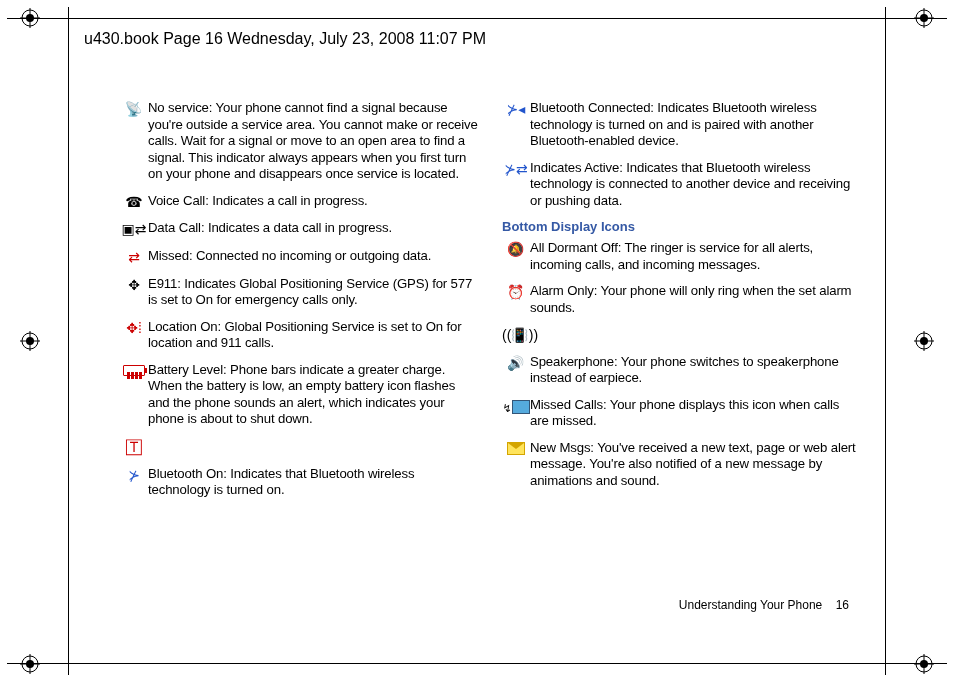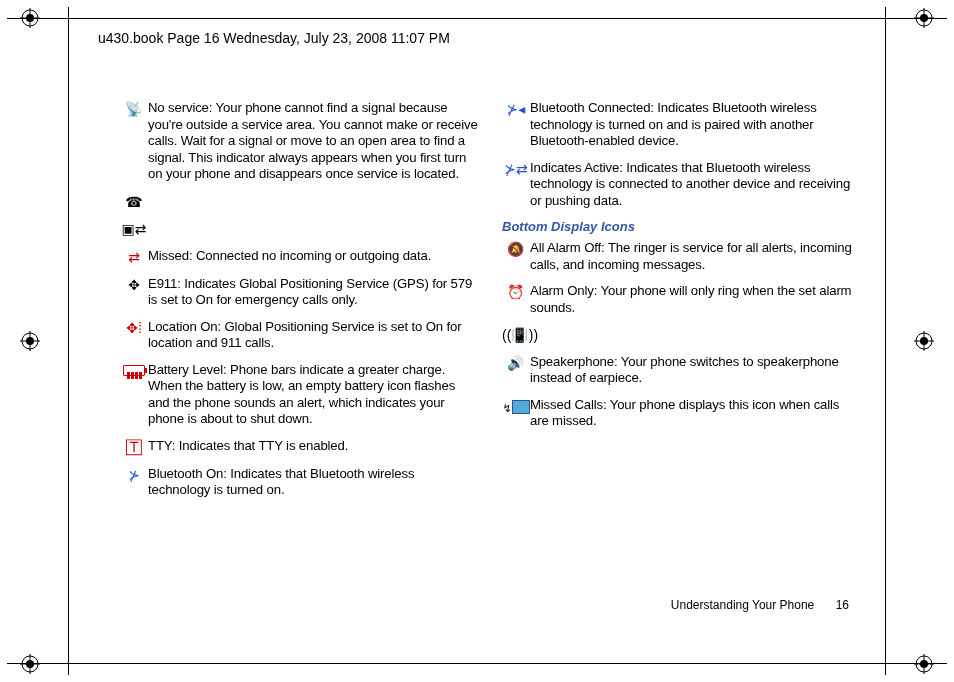--- a/index.html
+++ b/index.html
@@ -1,29 +1,29 @@
 <!DOCTYPE html>
 <html><head>
 <meta charset="utf-8">
 <style>
 body{margin:0;font-family:Arial,Helvetica,sans-serif;font-size:13.2px;color:#000;width:954px;height:682px;position:relative;background:#fff}
 .crop-h{position:absolute;border-top:1px solid #000;width:940px;left:7px}
 .crop-v{position:absolute;border-left:1px solid #000;height:668px;top:7px}
 .reg{position:absolute;width:20px;height:20px}
 .reg svg{display:block}
-.header{position:absolute;top:30px;left:98px;font-size:14px}
+.header{position:absolute;top:30px;left:84px;font-size:16px}
 .content{position:absolute;top:100px;left:120px;width:740px;display:flex;gap:24px}
 .col{flex:1}
 .item{display:flex;margin-bottom:10px;align-items:flex-start}
 .ico{width:28px;flex-shrink:0;text-align:center;font-size:14px;line-height:1.2;padding-top:1px}
 .txt{flex:1;line-height:1.25;font-stretch:condensed;letter-spacing:-0.15px}
 .txt b{font-weight:normal}
-.subhead{color:#3559a5;font-weight:bold;font-style:italic;font-size:13px;margin:6px 0 6px 0}
+.subhead{color:#3559a5;font-weight:bold;font-size:13px;margin:6px 0 6px 0}
 .footer{position:absolute;bottom:70px;right:105px;font-size:12px}
-.pagenum{margin-left:18px}
+.pagenum{margin-left:10px}
 .ico-red{color:#c00}
 .ico-blue{color:#25c}
 .batt{display:inline-block;width:20px;height:9px;border:1.5px solid #c00;border-radius:1px;position:relative;top:2px}
 .batt:after{content:"";position:absolute;right:-3px;top:2px;width:2px;height:5px;background:#c00}
 .batt span{display:inline-block;width:3px;height:7px;background:#c00;margin:1px 0 0 1px}
 .envelope{display:inline-block;width:16px;height:11px;border:1.5px solid #d4a500;background:#ffe45c;position:relative;top:1px}
 .envelope:before{content:"";position:absolute;top:0;left:0;border-left:8px solid transparent;border-right:8px solid transparent;border-top:6px solid #d4a500}
 .missed{display:inline-block;width:16px;height:12px;border:1px solid #357;background:#5ad;position:relative;top:2px}
 </style>
 </head>
@@ -86,43 +86,44 @@
 <div class="header">u430.book  Page 16  Wednesday, July 23, 2008  11:07 PM</div>
 
 <div class="content">
   <div class="col" id="leftcol">
       <div class="item">
         <div class="ico ico-blue">📡</div>
         <div class="txt"><b>No service</b><span>: Your phone cannot find a signal because you're outside a service area. You cannot make or receive calls. Wait for a signal or move to an open area to find a signal. This indicator always appears when you first turn on your phone and disappears once service is located.</span></div>
       </div>
       <div class="item">
         <div class="ico ">☎</div>
+        <div class="txt"><b>Voice Call</b><span>: Indicates a call in progress.</span></div>
       </div>
       <div class="item">
         <div class="ico ">▣⇄</div>
+        <div class="txt"><b>Data Call</b><span>: Indicates a data call in progress.</span></div>
       </div>
       <div class="item">
         <div class="ico ico-red">⇄</div>
         <div class="txt"><b>Missed</b><span>: Connected no incoming or outgoing data.</span></div>
       </div>
       <div class="item">
         <div class="ico ">✥</div>
-        <div class="txt"><b>E911</b><span>: Indicates Global Positioning Service (GPS) for 579 is set to On for emergency calls only.</span></div>
+        <div class="txt"><b>E911</b><span>: Indicates Global Positioning Service (GPS) for 577 is set to On for emergency calls only.</span></div>
       </div>
       <div class="item">
         <div class="ico ico-red">✥⁞</div>
         <div class="txt"><b>Location On</b><span>: Global Positioning Service is set to On for location and 911 calls.</span></div>
       </div>
       <div class="item">
         <div class="ico "><span class="batt"><span></span><span></span><span></span><span></span></span></div>
         <div class="txt"><b>Battery Level</b><span>: Phone bars indicate a greater charge. When the battery is low, an empty battery icon flashes and the phone sounds an alert, which indicates your phone is about to shut down.</span></div>
       </div>
       <div class="item">
         <div class="ico ico-red">🅃</div>
-        <div class="txt"><b>TTY</b><span>: Indicates that TTY is enabled.</span></div>
       </div>
       <div class="item">
         <div class="ico ico-blue">⊁</div>
         <div class="txt"><b>Bluetooth On</b><span>: Indicates that Bluetooth wireless technology is turned on.</span></div>
       </div>
     </div>
   <div class="col">
     <div id="rtop">
         <div class="item">
           <div class="ico ico-blue">⊁◂</div>
@@ -130,37 +131,41 @@
         </div>
         <div class="item">
           <div class="ico ico-blue">⊁⇄</div>
           <div class="txt"><b>Indicates Active</b><span>: Indicates that Bluetooth wireless technology is connected to another device and receiving or pushing data.</span></div>
         </div>
       </div>
     <div class="subhead">Bottom Display Icons</div>
     <div id="rbot">
         <div class="item">
           <div class="ico ico-red">🔕</div>
-          <div class="txt"><b>All Alarm Off</b><span>: The ringer is service for all alerts, incoming calls, and incoming messages.</span></div>
+          <div class="txt"><b>All Dormant Off</b><span>: The ringer is service for all alerts, incoming calls, and incoming messages.</span></div>
         </div>
         <div class="item">
           <div class="ico ">⏰</div>
           <div class="txt"><b>Alarm Only</b><span>: Your phone will only ring when the set alarm sounds.</span></div>
         </div>
         <div class="item">
           <div class="ico ">((📳))</div>
         </div>
         <div class="item">
           <div class="ico ">🔊</div>
           <div class="txt"><b>Speakerphone</b><span>: Your phone switches to speakerphone instead of earpiece.</span></div>
         </div>
         <div class="item">
           <div class="ico "><span style="font-size:11px">↯</span><span class="missed"></span></div>
           <div class="txt"><b>Missed Calls</b><span>: Your phone displays this icon when calls are missed.</span></div>
         </div>
+        <div class="item">
+          <div class="ico "><span class="envelope"></span></div>
+          <div class="txt"><b>New Msgs</b><span>: You've received a new text, page or web alert message. You're also notified of a new message by animations and sound.</span></div>
+        </div>
       </div>
   </div>
 </div>
 
 <div class="footer">
   <span>Understanding Your Phone</span>
   <span class="pagenum">16</span>
 </div>
 
 </body></html>

